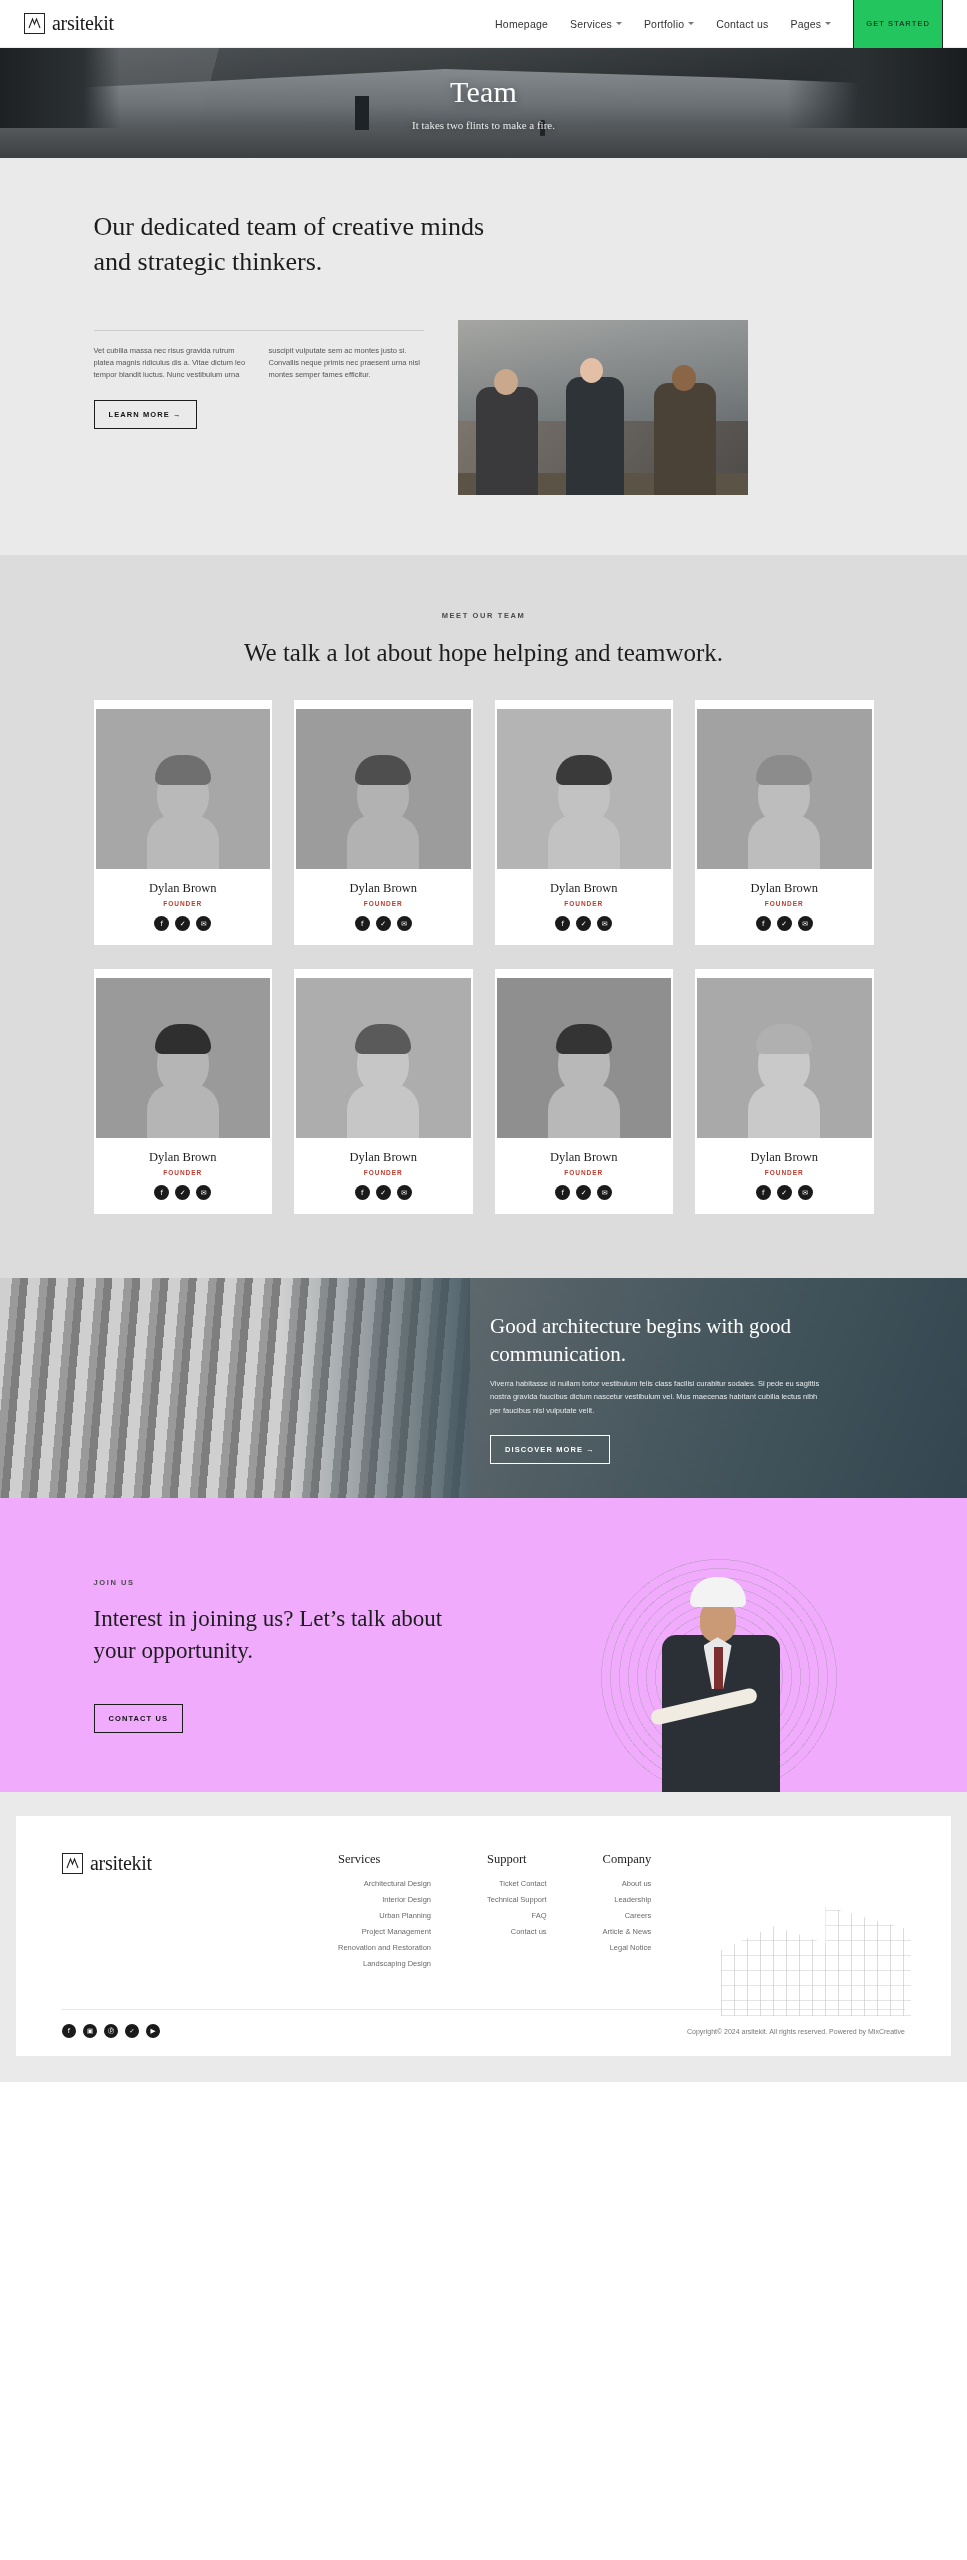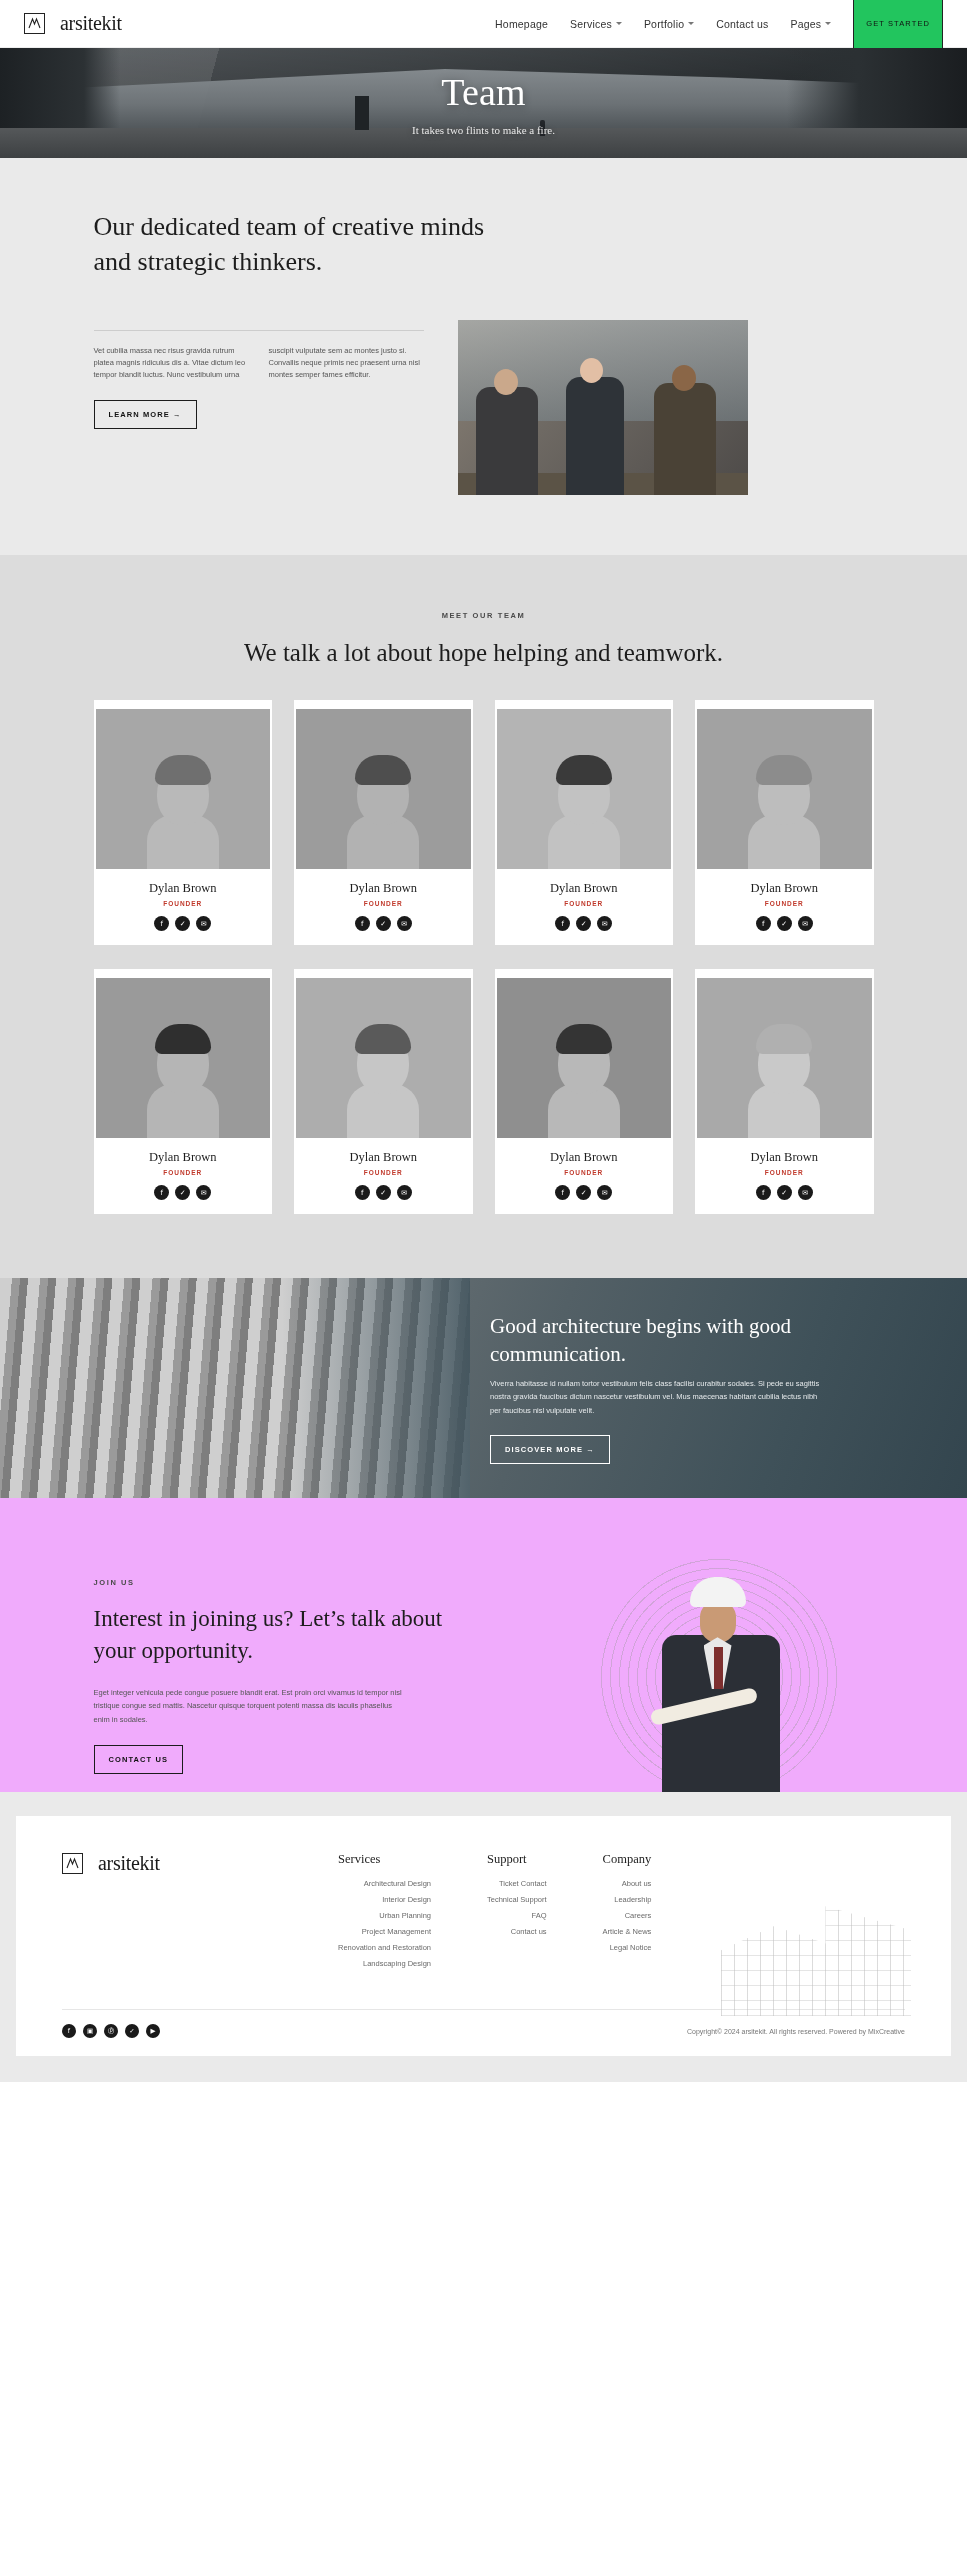--- a/index.html
+++ b/index.html
@@ -15,21 +15,21 @@
   
   .site-header {
     height: 48px;
     background: #fff;
     display: flex;
     align-items: center;
     justify-content: space-between;
     padding: 0 24px;
     border-bottom: 1px solid #eee;
   }
-  .brand { display: flex; align-items: center; gap: 15px; }
+  .brand { display: flex; align-items: center; gap: 7px; }
   .brand-mark {
     width: 21px; height: 21px; border: 1.5px solid #222;
     display: flex; align-items: center; justify-content: center;
   }
   .brand-mark svg { display: block; }
   .brand-name {
     font-family: "Liberation Serif", serif;
     font-size: 20px; letter-spacing: -0.3px; color: #1a1a1a;
   }
   .nav { display: flex; align-items: center; gap: 22px; }
@@ -80,21 +80,21 @@
   }
   .hero-person {
     position:absolute; left:540px; bottom:22px; width:5px; height:16px;
     background:#23262a; border-radius:2px 2px 0 0;
   }
   .hero-door {
     position:absolute; left:355px; bottom:28px; width:14px; height:34px;
     background:#1f2326;
   }
   .hero h1 {
-    position: relative; color: #fff; font-size: 38px; font-weight: normal;
+    position: relative; color: #fff; font-size: 30px; font-weight: normal;
     letter-spacing: .2px; margin-bottom: 10px; text-shadow: 0 2px 8px rgba(0,0,0,.4);
   }
   .hero p {
     position: relative; color: #e9e9e9; font-size: 11px;
     font-family: "Liberation Serif", serif; text-shadow: 0 1px 6px rgba(0,0,0,.4);
   }
 
   
   .intro {
     background: #eaeaea;
@@ -479,21 +479,20 @@
     <p>Viverra habitasse id nullam tortor vestibulum felis class facilisi curabitur sodales. Si pede eu sagittis nostra gravida faucibus dictum nascetur vestibulum vel. Mus maecenas habitant cubilia lectus nibh per faucibus nisl vulputate velit.</p>
     <button class="ghost-btn">DISCOVER MORE  →</button>
   </div>
 </section>
 
 <section class="join">
   <div class="join-wrap">
     <div class="join-left">
       <div class="eyebrow" style="text-align:left">JOIN US</div>
       <h2>Interest in joining us? Let’s talk about your opportunity.</h2>
-      <p>Eget integer vehicula pede congue posuere blandit erat. Est proin orci vivamus id tempor nisl tristique congue sed mattis. Nascetur quisque torquent potenti massa dis iaculis phasellus enim in sodales.</p>
       <button class="ghost-btn">CONTACT US</button>
     </div>
     <div class="join-right">
       <div class="rings"></div>
       <div class="man">
         <div class="suit"></div>
         <div class="face"></div>
         <div class="helmet"></div>
         <div class="shirt"></div>
         <div class="tie"></div>

